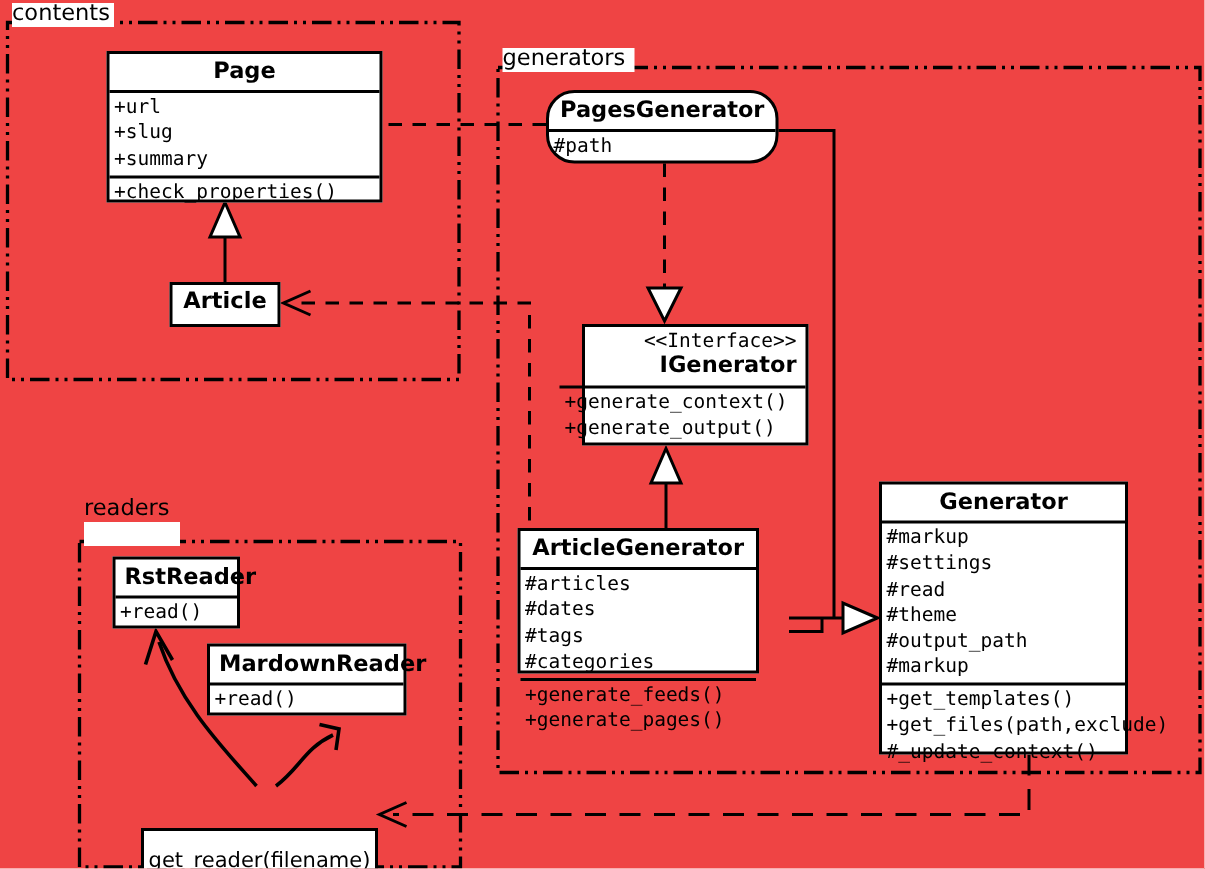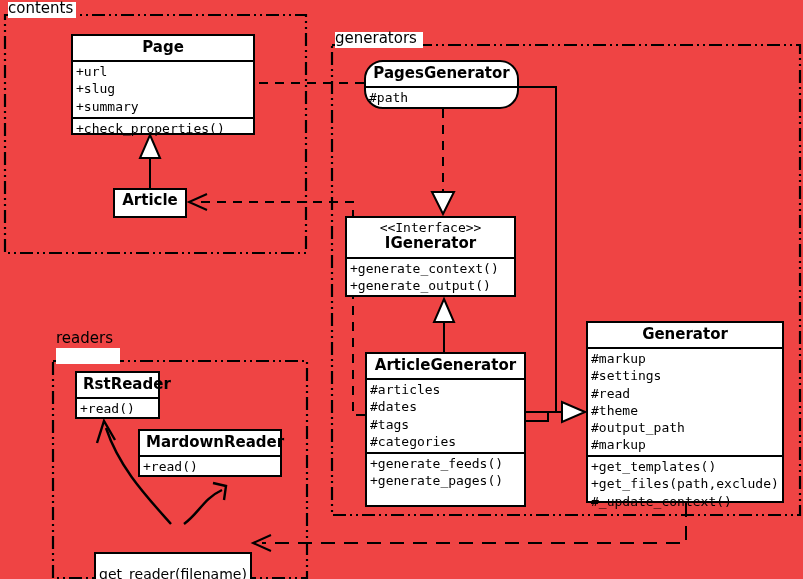--- a/index.html
+++ b/index.html
@@ -197,44 +197,44 @@
     <div class="uml-title" style="padding:2px 6px;">Article</div>
   </div>
 
   <div class="uml-box" style="left:364px; top:60px; width:155px; height:49px;border-radius:19px;">
     <div class="uml-title">PagesGenerator</div>
     <div class="uml-compartment uml-sep">
       <div>#path</div>
     </div>
   </div>
 
-  <div class="uml-box" style="left:345px; top:216px; width:171px; height:81px;">
+  <div class="uml-box" style="left:388px; top:216px; width:151px; height:81px;align-items:flex-end;">
     <div class="uml-stereotype">&lt;&lt;Interface&gt;&gt;</div>
     <div class="uml-title" style="padding:0 6px 4px 6px;">IGenerator</div>
     <div class="uml-compartment uml-sep">
       <div>+generate_context()</div>
       <div>+generate_output()</div>
     </div>
   </div>
 
-  <div class="uml-box" style="left:365px; top:352px; width:161px; height:155px;">
+  <div class="uml-box" style="left:345px; top:352px; width:161px; height:97px;">
     <div class="uml-title">ArticleGenerator</div>
     <div class="uml-compartment uml-sep">
       <div>#articles</div>
       <div>#dates</div>
       <div>#tags</div>
       <div>#categories</div>
     </div>
     <div class="uml-compartment uml-sep">
       <div>+generate_feeds()</div>
       <div>+generate_pages()</div>
     </div>
   </div>
 
-  <div class="uml-box" style="left:586px; top:321px; width:198px; height:182px;">
+  <div class="uml-box" style="left:586px; top:321px; width:166px; height:182px;">
     <div class="uml-title">Generator</div>
     <div class="uml-compartment uml-sep">
       <div>#markup</div>
       <div>#settings</div>
       <div>#read</div>
       <div>#theme</div>
       <div>#output_path</div>
       <div>#markup</div>
     </div>
     <div class="uml-compartment uml-sep">
@@ -244,21 +244,21 @@
     </div>
   </div>
 
   <div class="uml-box" style="left:75px; top:371px; width:85px; height:48px;">
     <div class="uml-title">RstReader</div>
     <div class="uml-compartment uml-sep">
       <div>+read()</div>
     </div>
   </div>
 
-  <div class="uml-box" style="left:138px; top:429px; width:144px; height:48px;">
+  <div class="uml-box" style="left:138px; top:429px; width:133px; height:48px;">
     <div class="uml-title">MardownReader</div>
     <div class="uml-compartment uml-sep">
       <div>+read()</div>
     </div>
   </div>
 
   <div class="plain-box" style="left:94px; top:524px; width:158px; height:43px;">
     <span>get_reader(filename)</span>
   </div>
 

